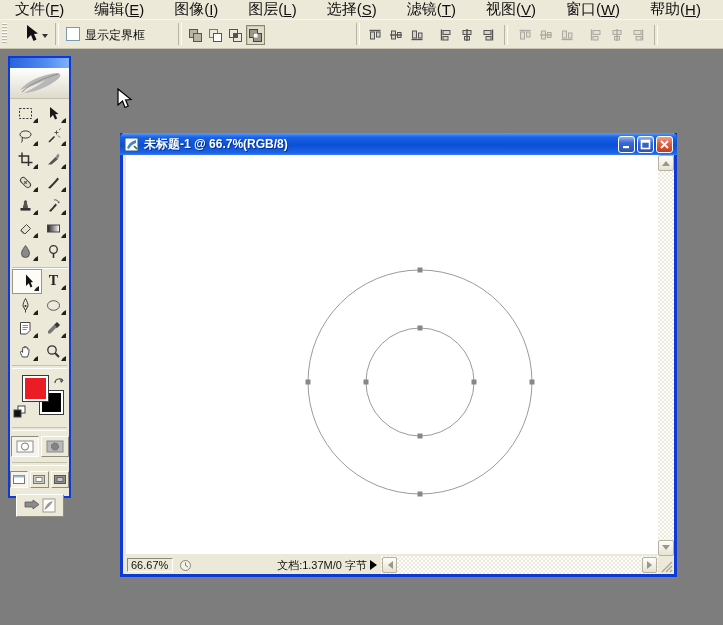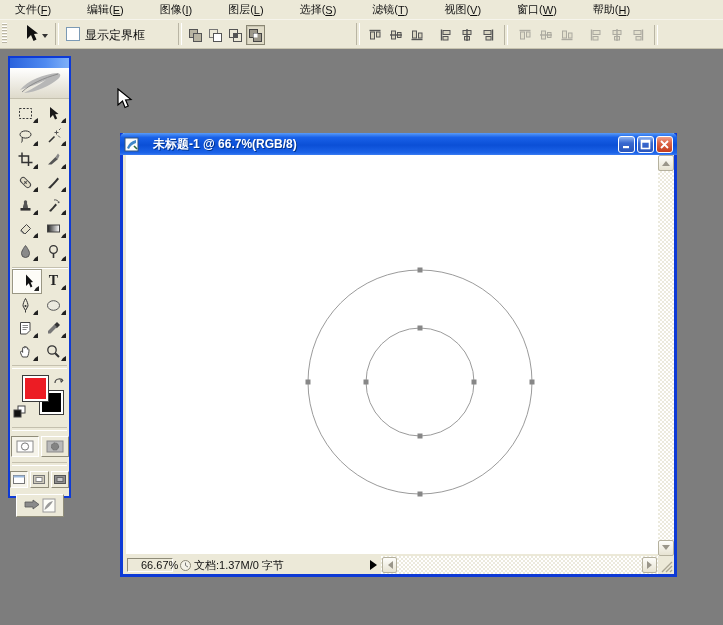--- a/index.html
+++ b/index.html
@@ -1,21 +1,21 @@
 <!DOCTYPE html>
 <html><head>
 <meta charset="utf-8">
 <style>
   html,body{margin:0;padding:0;background:#555;}
   .screen{position:relative;width:723px;height:625px;background:#7d7d7d;overflow:hidden;
           font-family:"Liberation Sans","DejaVu Sans",sans-serif;-webkit-font-smoothing:none;}
 
   
   .menubar{position:absolute;top:0;left:0;width:723px;height:19px;background:#ece9d8;
-           display:flex;align-items:center;font-size:11px;border-bottom:1px solid #f6f4ec;gap:6px;}
+           display:flex;align-items:center;font-size:15px;border-bottom:1px solid #f6f4ec;}
   .menu-item{padding:0 15px;height:100%;display:flex;align-items:center;color:#111;white-space:nowrap;cursor:default;}
   .menu-item u{text-decoration:underline;}
 
   
   .optionsbar{position:absolute;top:20px;left:0;width:723px;height:28px;background:#ece9d8;border-bottom:1px solid #c8c4b0;}
   .ob-grip{position:absolute;left:2px;top:3px;width:5px;height:21px;
            background:repeating-linear-gradient(180deg,#fff 0 1px,#b9b5a4 1px 2px,transparent 2px 3px);}
   .ob-sep{position:absolute;top:3px;width:2px;height:22px;border-left:1px solid #b9b5a4;border-right:1px solid #fff;}
   .ob-toolicon{position:absolute;left:17px;top:4px;width:26px;height:20px;}
   .ob-dd{position:absolute;left:42px;top:14px;width:0;height:0;border:3px solid transparent;border-top:4px solid #333;}
@@ -58,43 +58,43 @@
   .scr-btn{width:18px;height:15px;}
   .ir-row{display:flex;justify-content:center;padding:3px 0 0 0;}
   .ir-btn{width:46px;height:21px;}
 
   
   .doc-window{position:absolute;left:120px;top:133px;width:557px;height:444px;
               border:3px solid #0d3ad6;border-top:none;box-sizing:border-box;background:#ece9d8;}
   .doc-titlebar{position:absolute;left:-3px;top:0;width:557px;height:22px;border-radius:5px 5px 0 0;
                 background:linear-gradient(#5a9cf8,#1961e8 20%,#0b4fd6 55%,#1c63e8 90%,#3c7df2);
                 display:flex;align-items:center;box-sizing:border-box;padding:0 4px;}
-  .doc-title{color:#fff;font-size:12px;font-weight:bold;text-shadow:1px 1px 0 #00348c;margin-left:14px;white-space:nowrap;flex:1;}
+  .doc-title{color:#fff;font-size:12px;font-weight:bold;text-shadow:1px 1px 0 #00348c;margin-left:5px;white-space:nowrap;flex:1;}
   .winbtn{width:17px;height:17px;border-radius:3px;margin-left:2px;border:1px solid #fff;
           display:flex;align-items:center;justify-content:center;box-sizing:border-box;}
   .winbtn.blue{background:linear-gradient(#8fb4f2,#3968cf 40%,#2a55bb);}
   .winbtn.red{background:linear-gradient(#f3a08a,#dd6547 40%,#c33c1d);}
   .doc-client{position:absolute;left:0;top:22px;width:551px;height:419px;background:#ece9d8;}
   .canvas{position:absolute;left:3px;top:0;width:532px;height:399px;background:#fff;}
   .checker{background-color:#fff;background-image:
       linear-gradient(45deg,#eceadd 25%,transparent 25%,transparent 75%,#eceadd 75%),
       linear-gradient(45deg,#eceadd 25%,transparent 25%,transparent 75%,#eceadd 75%);
       background-size:4px 4px;background-position:0 0,2px 2px;}
   .vscroll{position:absolute;left:535px;top:0;width:16px;height:401px;}
   .vs-btn{position:absolute;left:0;width:16px;height:16px;}
   .hscroll{position:absolute;left:258px;top:401px;width:277px;height:18px;}
   .hs-btn{position:absolute;top:1px;width:15px;height:16px;}
   .scroll-btn{background:linear-gradient(#fdfdfa,#e7e3d2);border:1px solid #b5b19e;border-radius:2px;
               box-sizing:border-box;display:flex;align-items:center;justify-content:center;}
   .grip{position:absolute;left:535px;top:401px;width:16px;height:18px;background:#ece9d8;}
   .statusbar{position:absolute;left:3px;top:401px;width:255px;height:18px;background:#ece9d8;display:flex;align-items:center;font-size:11px;color:#111;}
   .zoom-field{width:46px;height:14px;margin-left:1px;background:#ece9d8;border:1px solid;border-color:#8f8c79 #fff #fff #8f8c79;
-              display:flex;align-items:center;padding-left:13px;box-sizing:border-box;}
+              display:flex;align-items:center;padding-left:3px;box-sizing:border-box;}
   .clock-btn{width:18px;height:15px;margin-left:3px;display:flex;align-items:center;justify-content:center;}
-  .doc-info{flex:1;text-align:left;white-space:nowrap;}
+  .doc-info{flex:1;text-align:right;white-space:nowrap;}
   .play-btn{width:14px;height:15px;display:flex;align-items:center;justify-content:center;}
   .tri-right{width:0;height:0;border:5px solid transparent;border-left:7px solid #000;margin-left:3px;}
   .chev{width:0;height:0;border:4px solid transparent;}
   .chev.up{border-bottom:5px solid #9a968a;margin-top:-3px;}
   .chev.down{border-top:5px solid #9a968a;margin-bottom:-3px;}
   .chev.left{border-right:5px solid #9a968a;margin-left:-3px;}
   .chev.right{border-left:5px solid #9a968a;margin-right:-3px;}
 
   .cursor{position:absolute;left:117px;top:88px;z-index:50;pointer-events:none;}
 </style>

